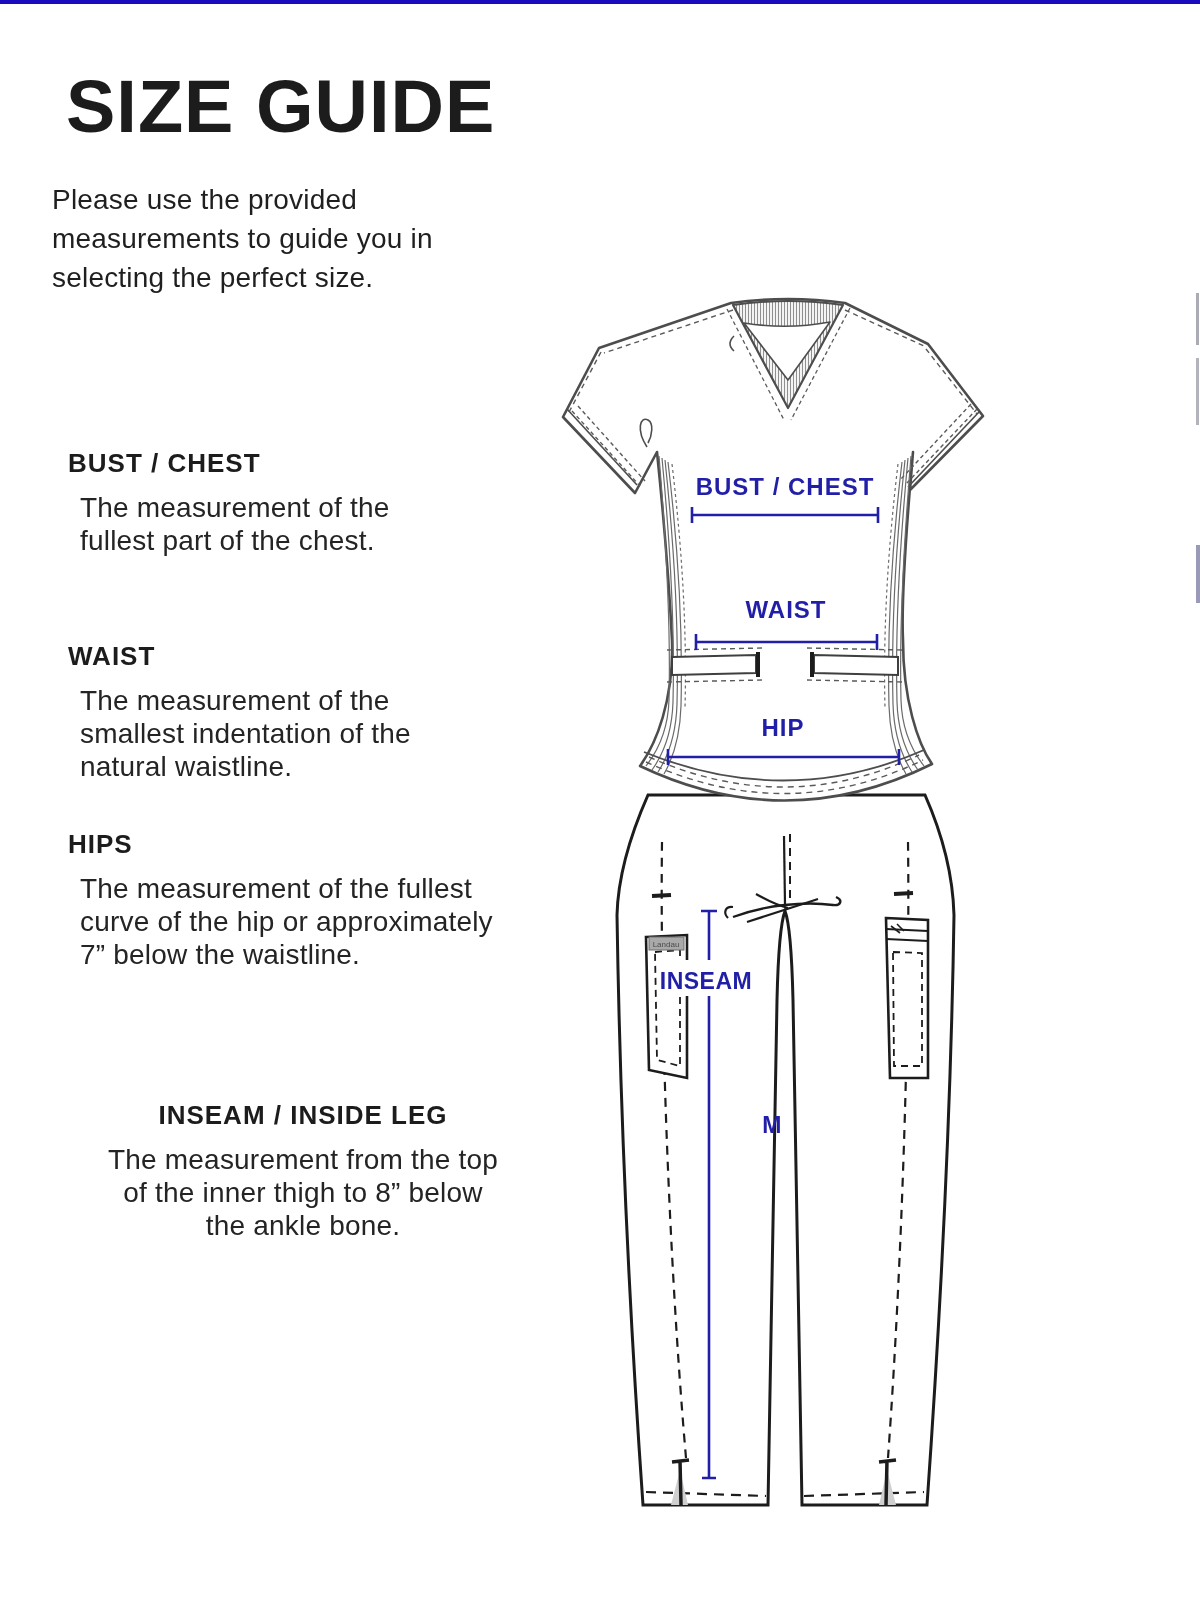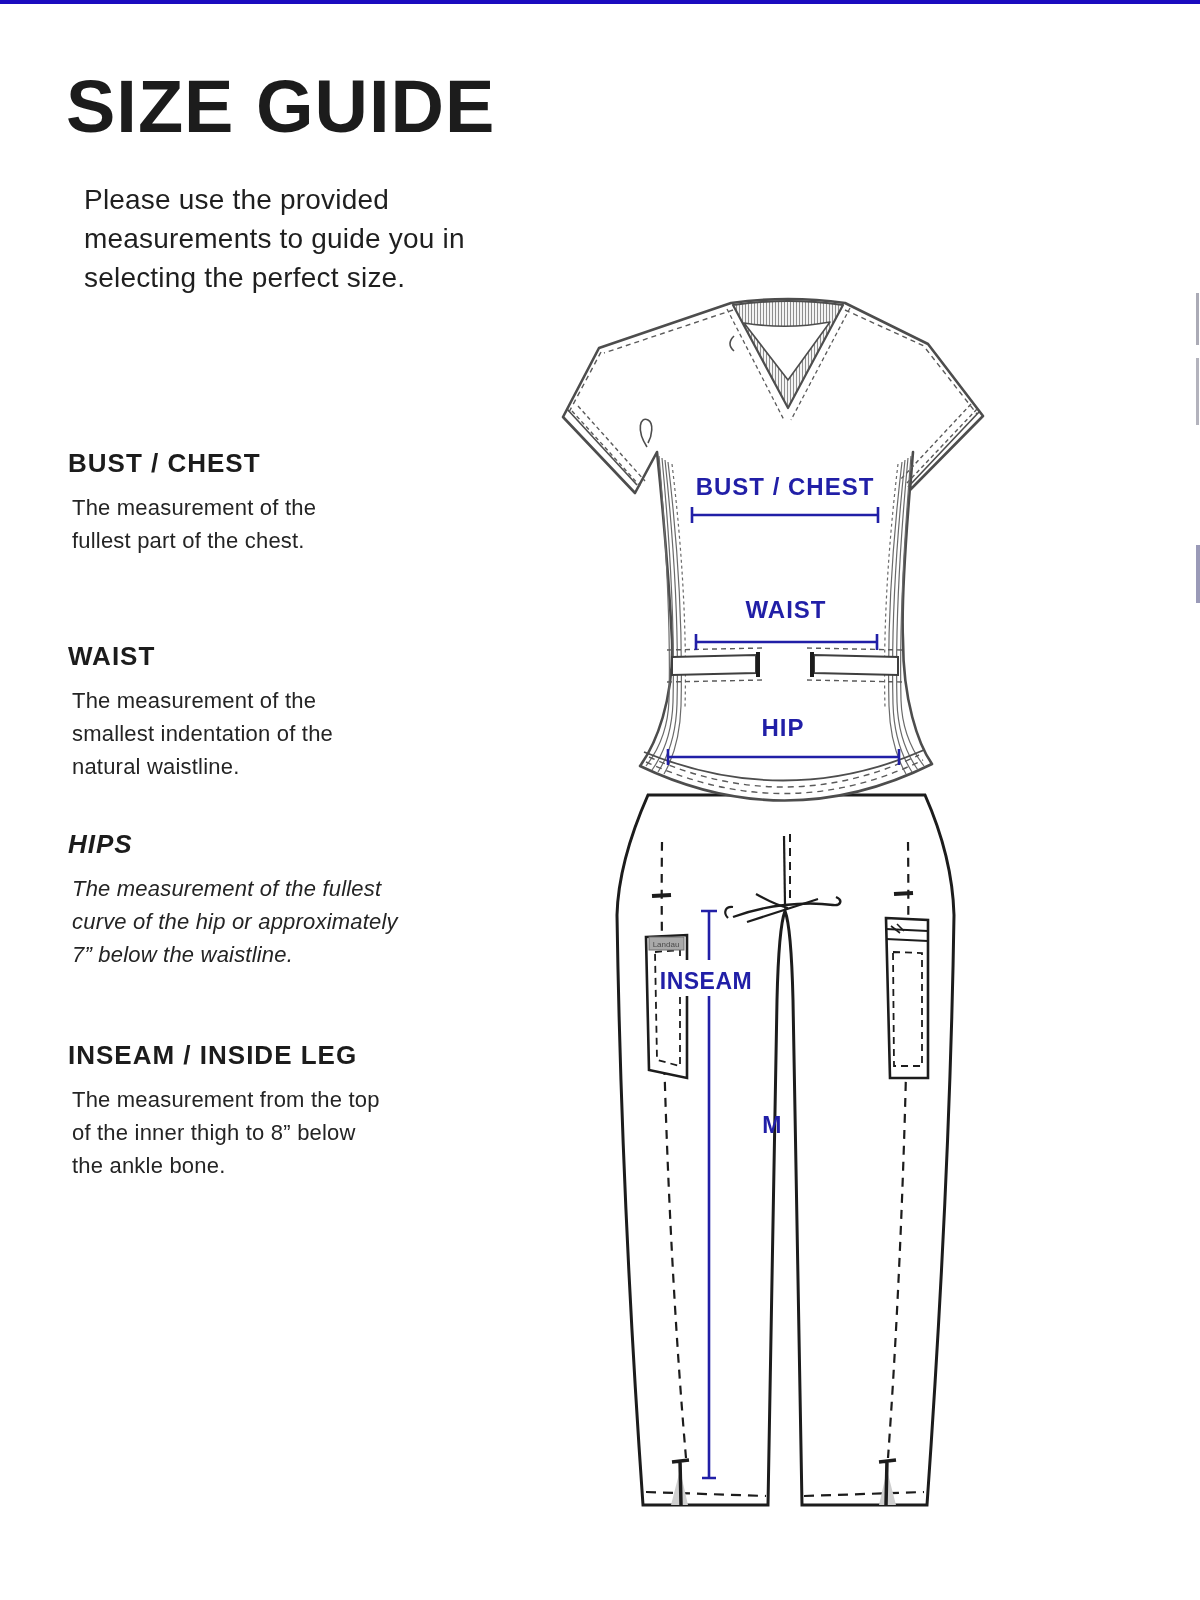--- a/index.html
+++ b/index.html
@@ -6,31 +6,31 @@
   .page{
     position:relative;width:1200px;height:1600px;background:#ffffff;overflow:hidden;
     font-family:"Liberation Sans","DejaVu Sans",sans-serif;color:#242424;
   }
   .top-border{position:absolute;left:0;top:0;width:1200px;height:4px;background:#1a0bbf;}
   .page-title{
     position:absolute;left:66px;top:70px;margin:0;
     font-size:74px;font-weight:700;letter-spacing:1px;color:#1c1c1c;line-height:1;
   }
   .intro{
-    position:absolute;left:84px;top:180px;margin:0;width:470px;
+    position:absolute;left:52px;top:180px;margin:0;width:470px;
     font-size:28px;line-height:39px;color:#1f1f1f;white-space:pre-line;letter-spacing:0.2px;
   }
   .measure-section{position:absolute;left:68px;width:470px;}
   .measure-section h2{
     margin:0 0 13px 0;font-size:26px;font-weight:700;letter-spacing:1px;color:#1c1c1c;line-height:30px;
   }
   .measure-section p{
-    margin:4px;font-size:22px;line-height:33px;color:#242424;white-space:pre-line;letter-spacing:0.2px;
-  }
-  .s0{top:448px;} .s1{top:641px;} .s2{top:829px;font-style:italic;} .s3{top:1040px;}
+    margin:12px;font-size:28px;line-height:33px;color:#242424;white-space:pre-line;letter-spacing:0.2px;
+  }
+  .s0{top:448px;} .s1{top:641px;} .s2{top:829px;} .s3{top:1100px;text-align:center;}
   .note{
     position:absolute;left:68px;top:1398px;margin:0;width:470px;
     font-size:24px;line-height:34px;color:#242424;white-space:pre-line;letter-spacing:0.2px;
   }
   .note strong{font-weight:700;color:#1c1c1c;}
   .diagram{position:absolute;left:530px;top:278px;width:470px;height:1255px;}
   .diagram svg{display:block;width:470px;height:1255px;}
   .mlabel{
     fill:#211fa7;font-weight:700;font-size:24px;letter-spacing:1px;
     font-family:"Liberation Sans","DejaVu Sans",sans-serif;

